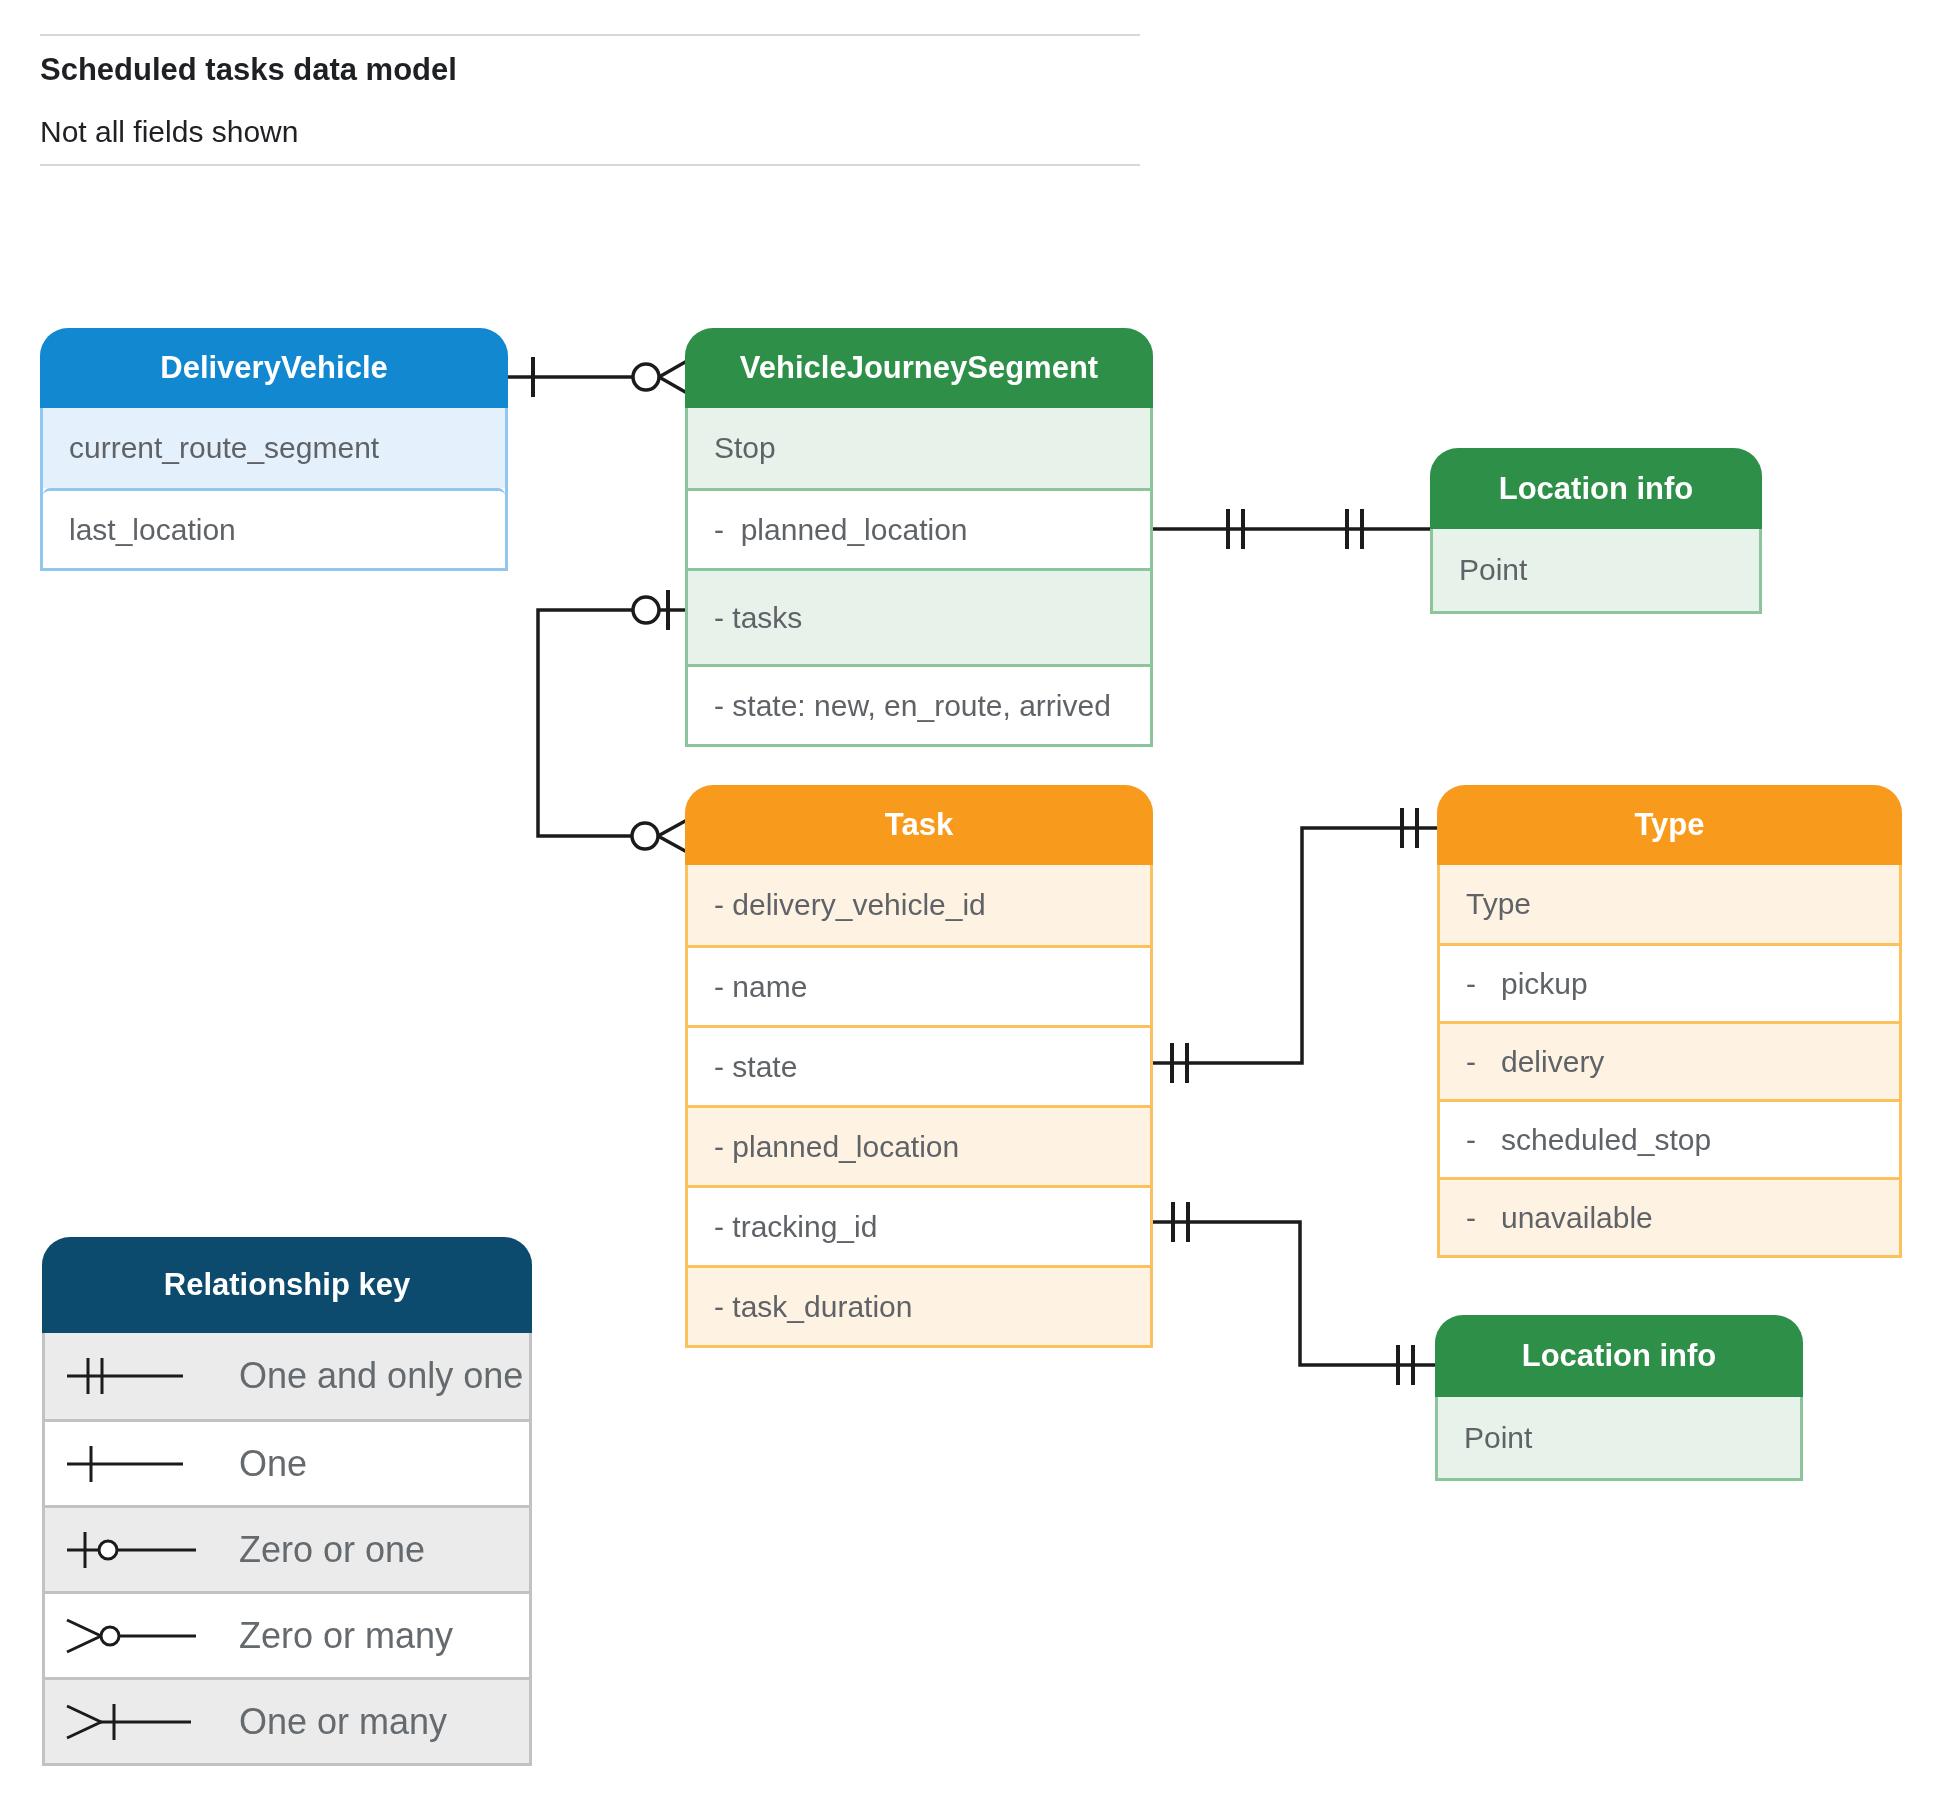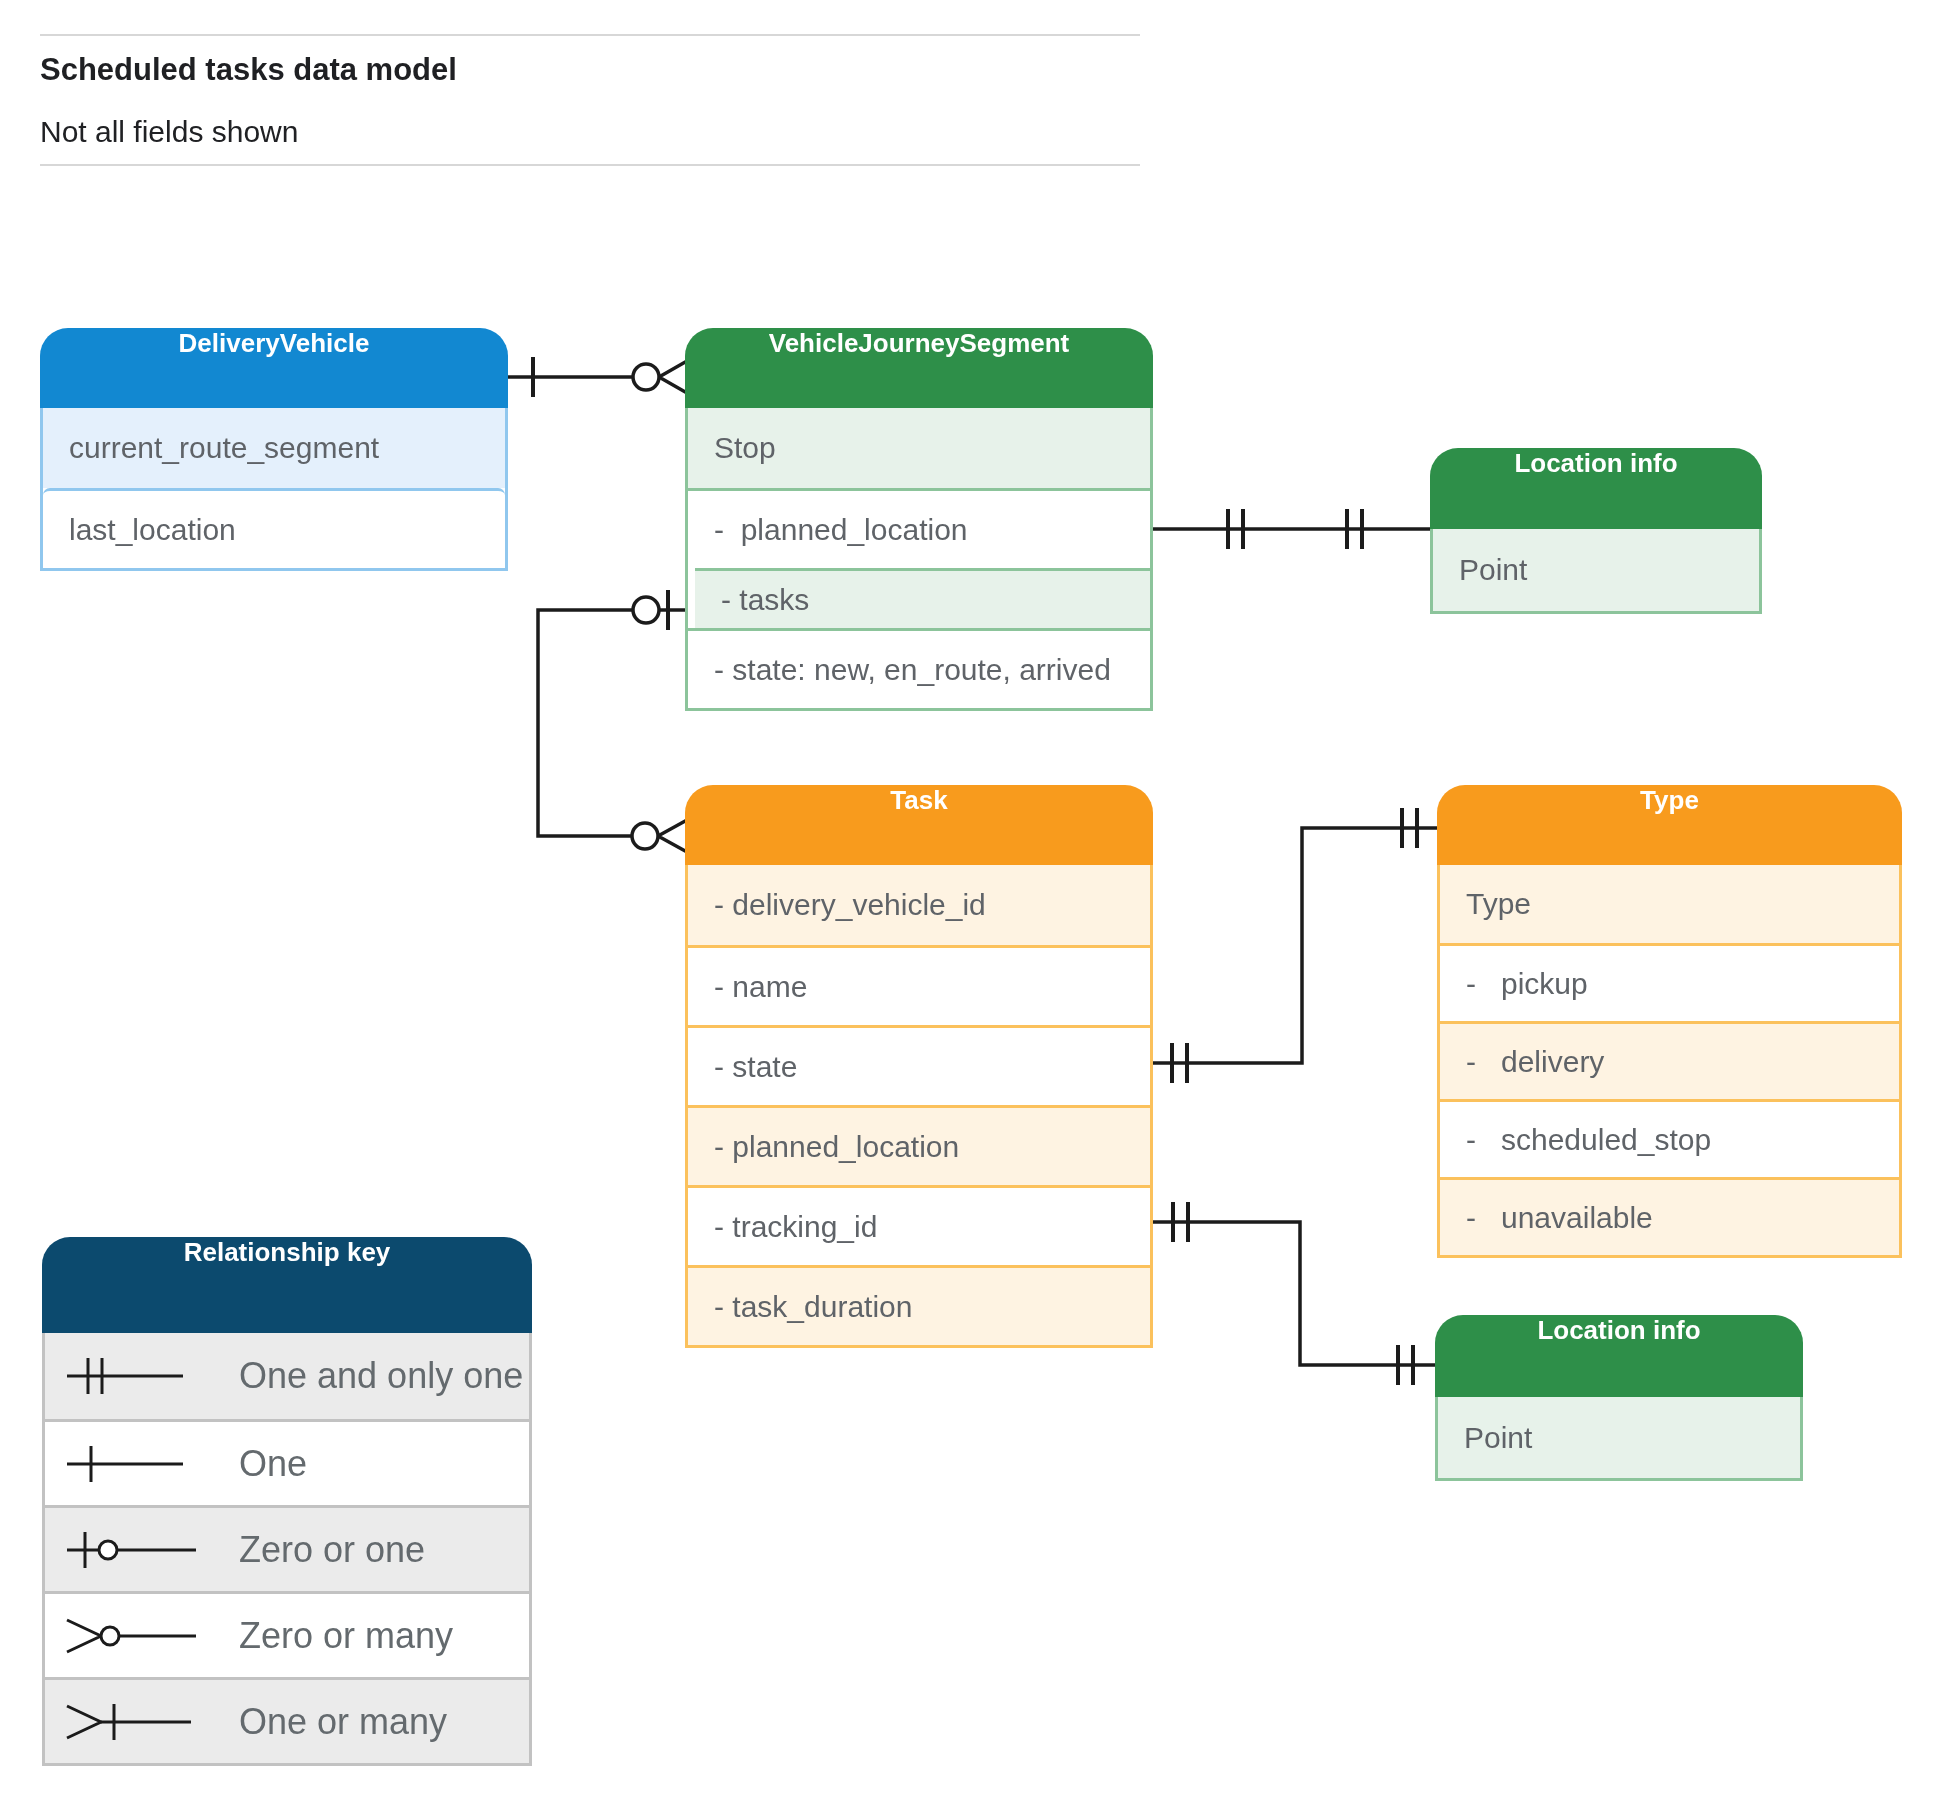--- a/index.html
+++ b/index.html
@@ -6,22 +6,22 @@
   #stage{
     position:relative;width:1940px;height:1805px;background:#fff;
     font-family:"Liberation Sans",sans-serif;overflow:hidden;
   }
   .rule{position:absolute;height:2px;background:#d7d7d7;}
   #page-title{position:absolute;left:40px;top:52px;font-size:31px;font-weight:700;color:#1f2023;}
   #page-subtitle{position:absolute;left:40px;top:115px;font-size:30px;color:#202124;}
 
   .entity{position:absolute;box-sizing:border-box;}
   .ehead{
-    box-sizing:border-box;display:flex;align-items:flex-start;justify-content:center;
-    border-radius:28px 28px 0 0;color:#fff;font-weight:700;font-size:26px;
+    box-sizing:border-box;display:flex;align-items:center;justify-content:center;
+    border-radius:28px 28px 0 0;color:#fff;font-weight:700;font-size:31px;
   }
   .ebody{box-sizing:border-box;border:3px solid;border-top:none;background:#fff;}
   .erow{
     box-sizing:border-box;display:flex;align-items:center;
     padding-left:26px;font-size:30px;color:#5f6368;white-space:pre;
   }
   .erow + .erow{border-top:3px solid;}
 
   
   .blue .ehead{background:#1288d1;}
@@ -118,21 +118,21 @@
     </div>
   </div>
 
   <div class="entity green" style="left:685px;top:328px;width:468px;">
     <div class="ehead" style="height:80px;">
       <span>VehicleJourneySegment</span>
     </div>
     <div class="ebody">
       <div class="erow tint" style="height:80px;"><span>Stop</span></div>
       <div class="erow" style="height:80px;"><span>-  planned_location</span></div>
-      <div class="erow tint" style="height:60px;margin-left:7px;"><span>- tasks</span></div>
+      <div class="erow tint" style="height:96px;"><span>- tasks</span></div>
       <div class="erow" style="height:80px;"><span>- state: new, en_route, arrived</span></div>
     </div>
   </div>
 
   <div class="entity green" style="left:1430px;top:448px;width:332px;">
     <div class="ehead" style="height:81px;">
       <span>Location info</span>
     </div>
     <div class="ebody">
       <div class="erow tint" style="height:82px;"><span>Point</span></div>

